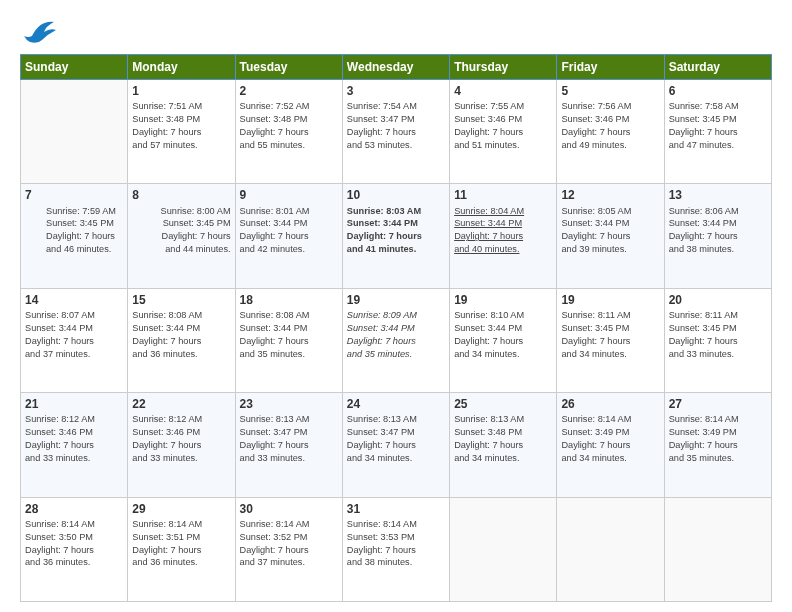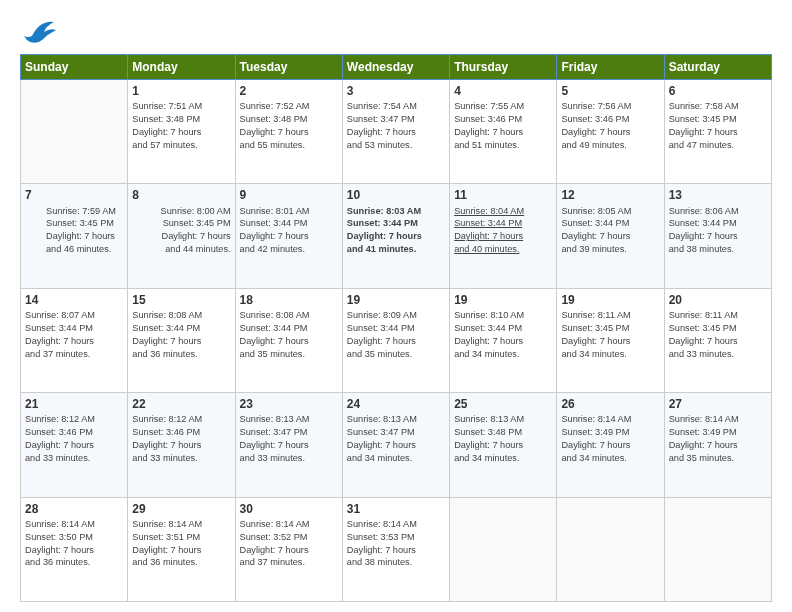--- a/index.html
+++ b/index.html
@@ -241,21 +241,21 @@
           </td>
           <td>
             <span class="day-number">18</span>
             <div class="day-info" style="white-space: pre-line;">Sunrise: 8:08 AM
 Sunset: 3:44 PM
 Daylight: 7 hours
 and 35 minutes.</div>
           </td>
           <td>
             <span class="day-number">19</span>
-            <div class="day-info" style="white-space: pre-line;">Sunrise: 8:09 AM
+            <div class="day-info" style="white-space: pre-line; font-style: italic;">Sunrise: 8:09 AM
 Sunset: 3:44 PM
 Daylight: 7 hours
 and 35 minutes.</div>
           </td>
           <td>
             <span class="day-number">19</span>
             <div class="day-info" style="white-space: pre-line;">Sunrise: 8:10 AM
 Sunset: 3:44 PM
 Daylight: 7 hours
 and 34 minutes.</div>

